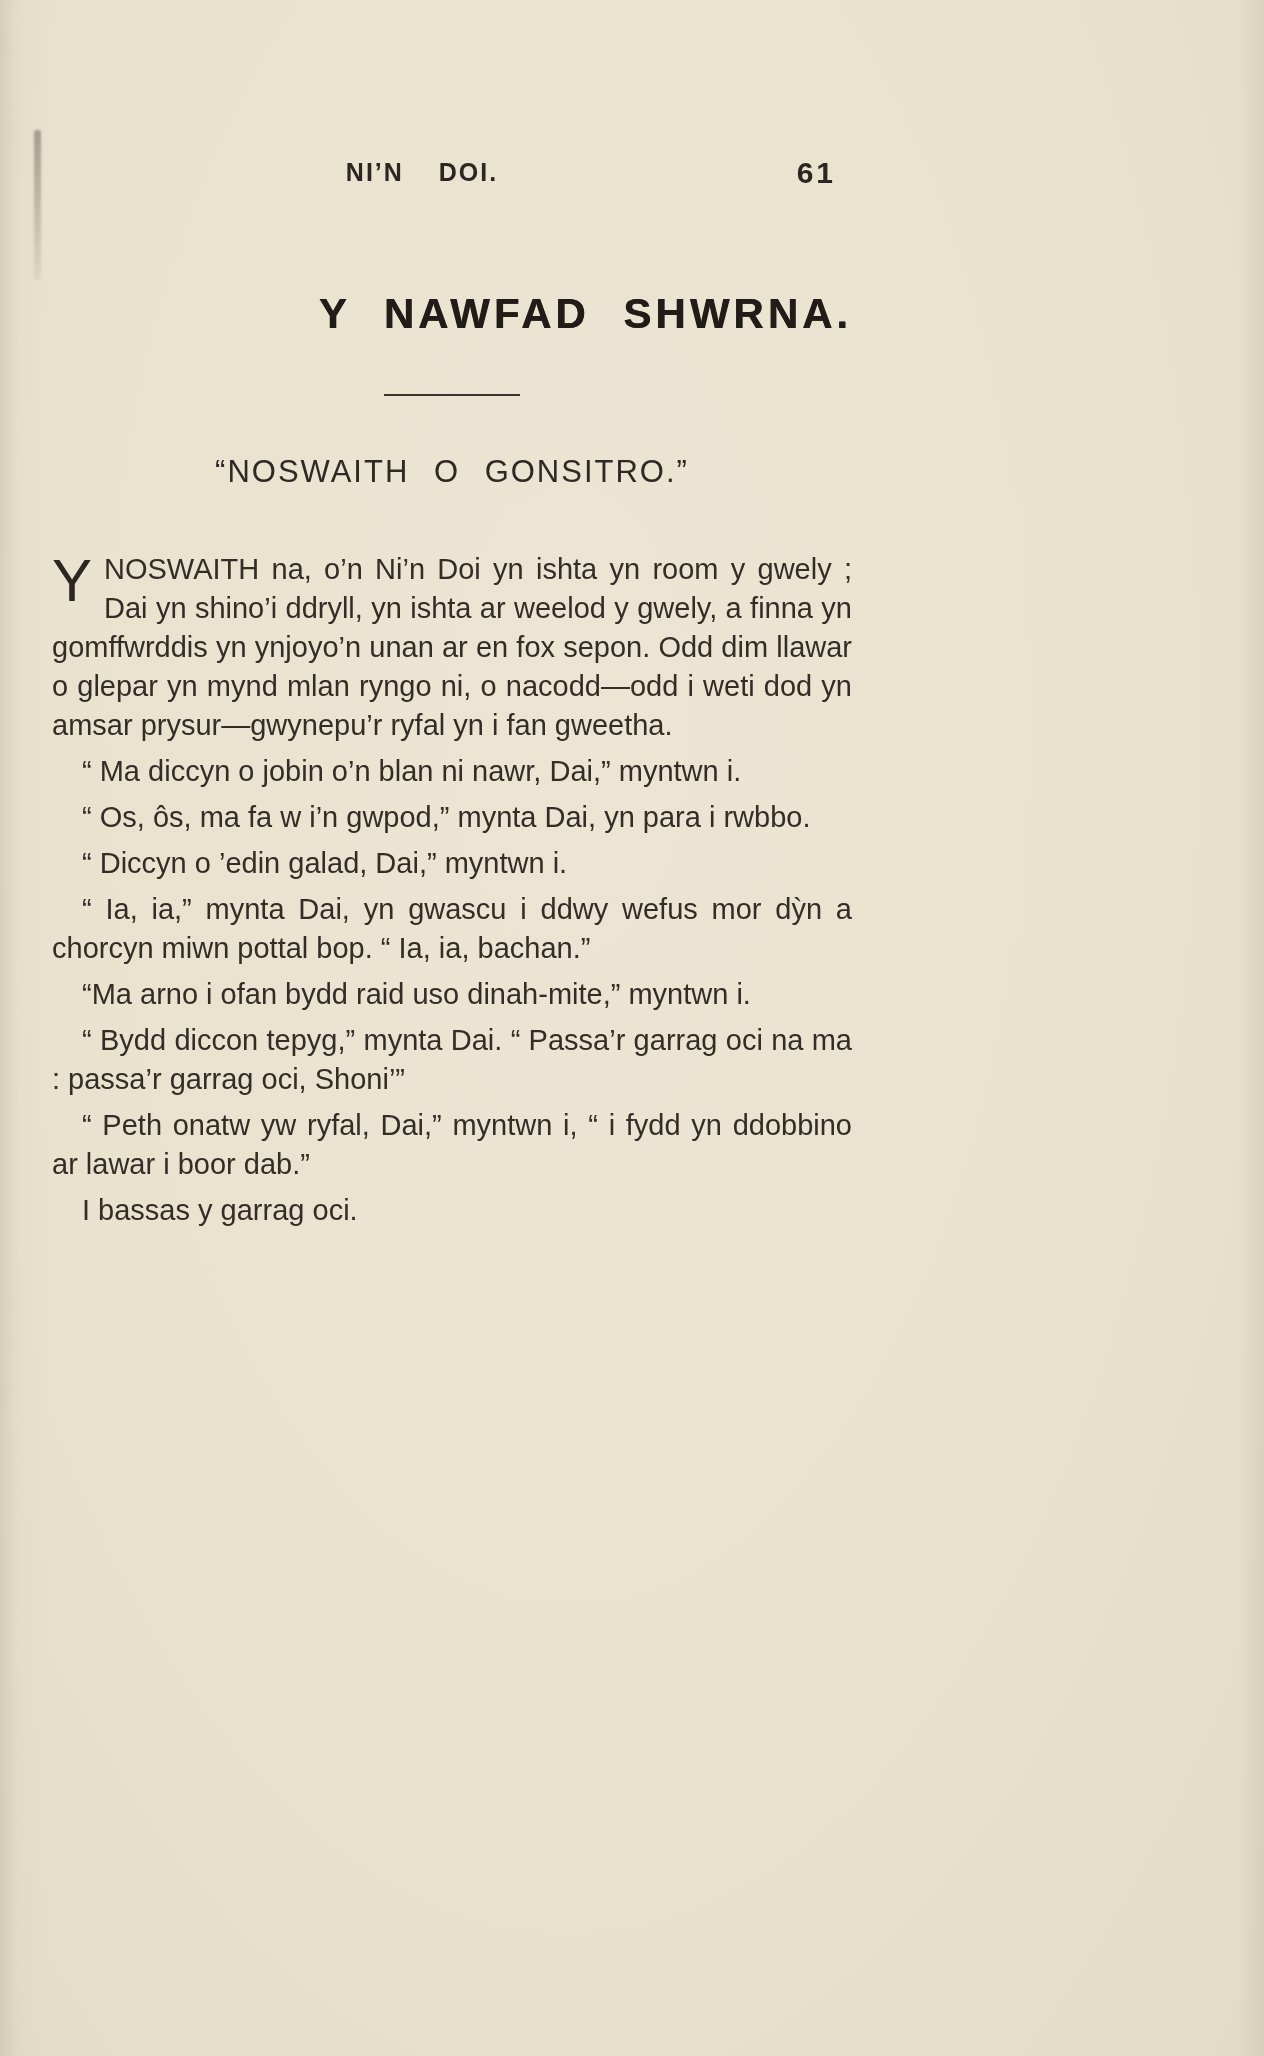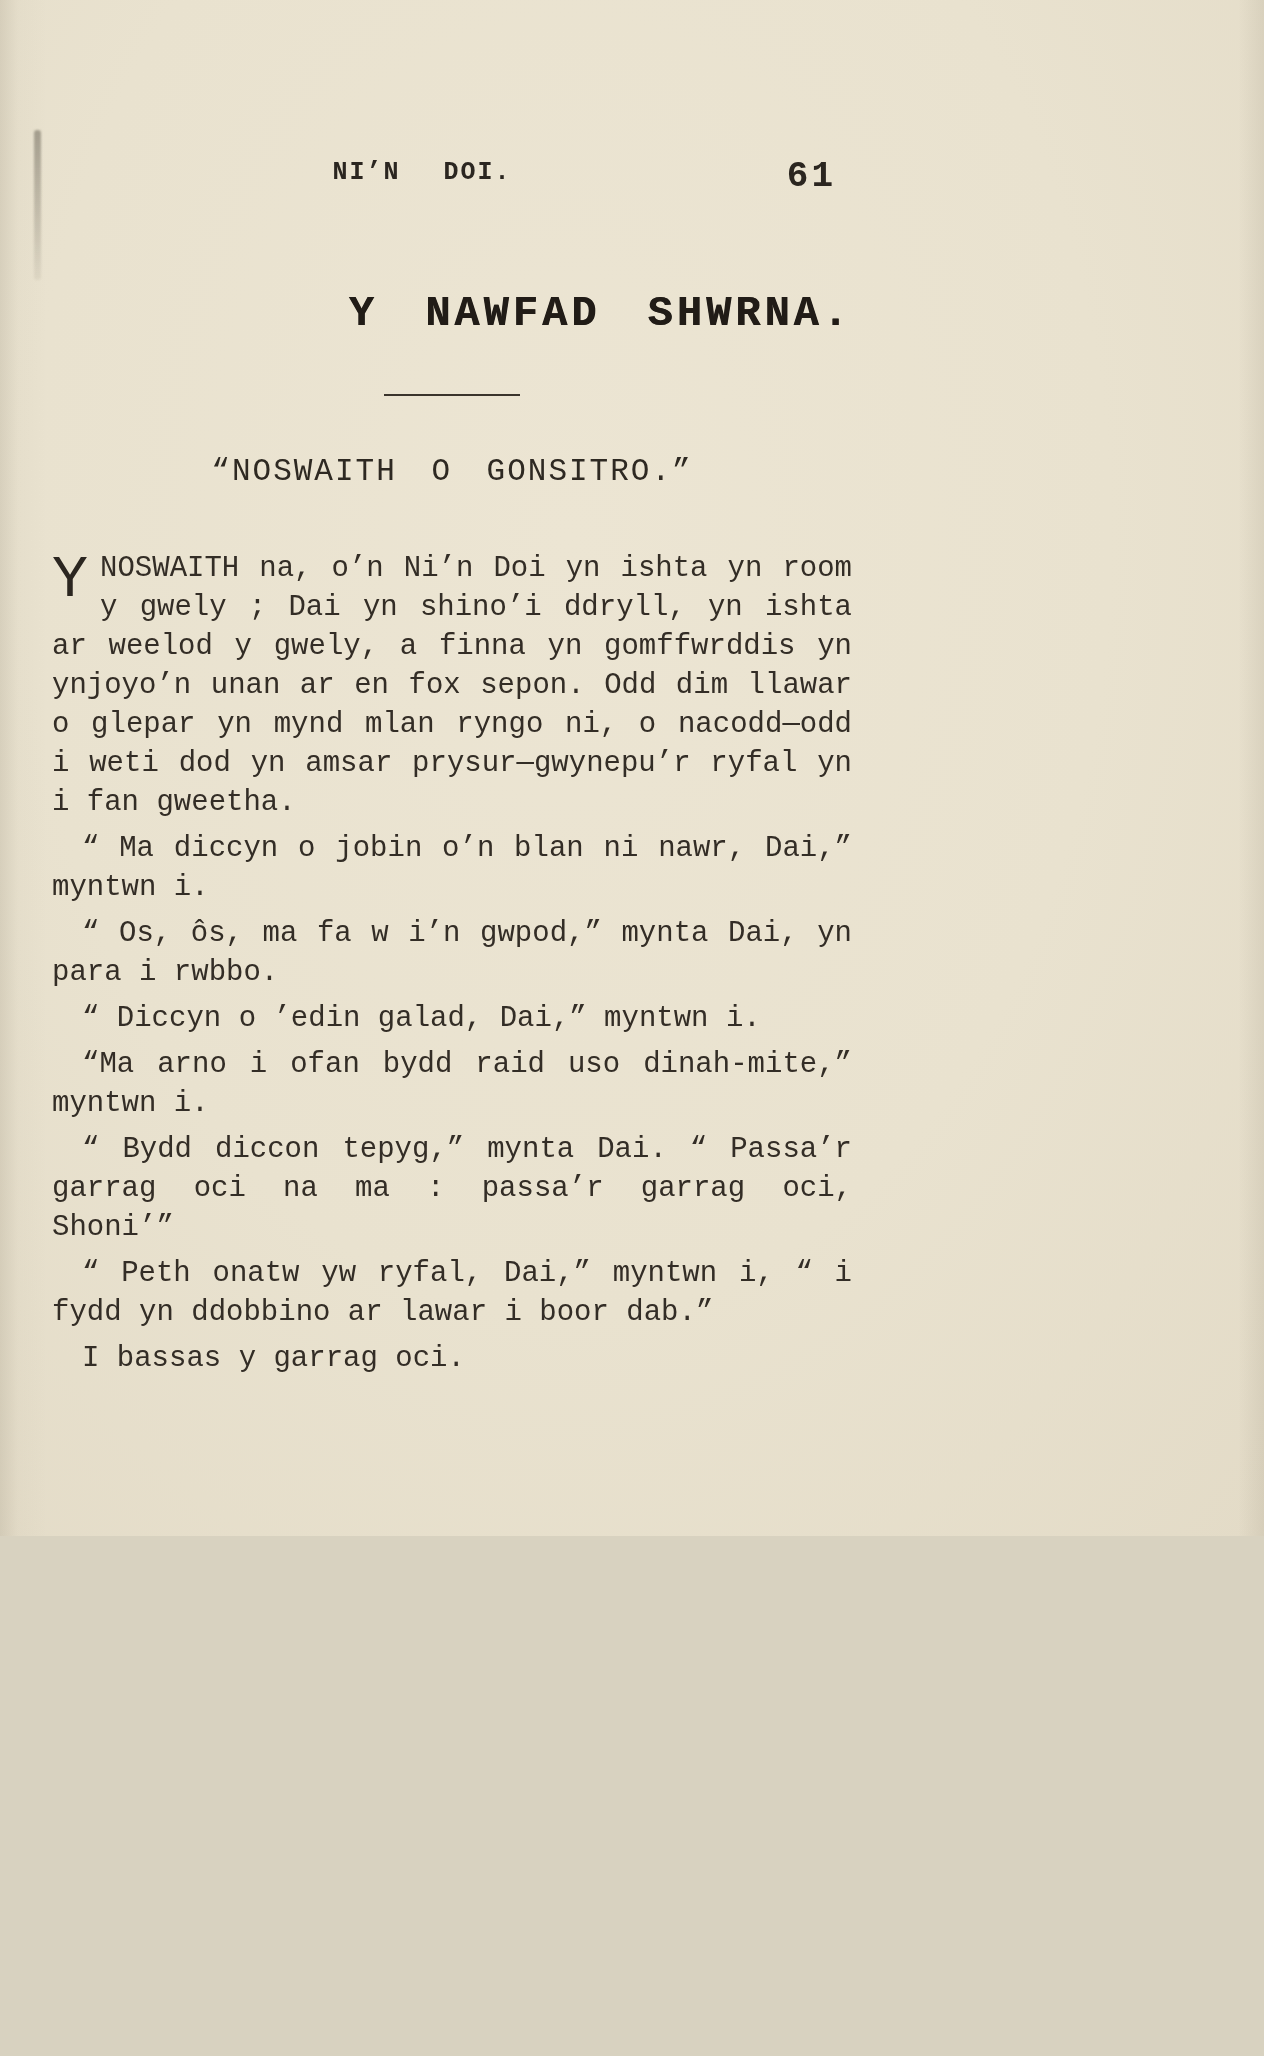--- a/index.html
+++ b/index.html
@@ -3,27 +3,27 @@
 <meta charset="utf-8">
 <style>
   html, body {
     margin: 0;
     padding: 0;
     background: #d8d2c0;
   }
   .scan {
     position: relative;
     width: 1264px;
-    height: 1536px;
+    height: 2056px;
     background:
       linear-gradient(90deg, rgba(60,50,30,0.10) 0px, rgba(60,50,30,0.02) 18px, rgba(0,0,0,0) 48px),
       linear-gradient(270deg, rgba(60,50,30,0.08) 0px, rgba(0,0,0,0) 26px),
       radial-gradient(ellipse at 45% 35%, #ece5d3 0%, #e9e2cf 55%, #e3dbc7 100%);
     overflow: hidden;
-    font-family: Liberation Mono, monospace;
+    font-family: Liberation Sans, sans-serif;
     color: #37312a;
   }
   
   .scan::before {
     content: "";
     position: absolute;
     left: 34px; top: 130px;
     width: 7px; height: 150px;
     background: linear-gradient(180deg, rgba(40,35,25,0.35), rgba(40,35,25,0.05));
     border-radius: 3px;
@@ -47,21 +47,21 @@
     font-size: 25px;
     letter-spacing: 2px;
     word-spacing: 26px;
     color: #2b2620;
   }
   .page-number {
     position: absolute;
     right: 16px;
     top: -2px;
     font-weight: bold;
-    font-size: 36px;
+    font-size: 30px;
     letter-spacing: 3px;
     color: #2b2620;
   }
   .chapter-title {
     margin: 98px 0 0 0;
     text-align: right;
     font-size: 42px;
     font-weight: bold;
     letter-spacing: 4px;
     word-spacing: 18px;
@@ -126,20 +126,21 @@
 
     <div class="body-text">
 
       <p class="para first">
         <span class="dropcap">Y</span><span>NOSWAITH na, o’n Ni’n Doi yn ishta yn room y gwely ; Dai yn shino’i ddryll, yn ishta ar weelod y gwely, a finna yn gomffwrddis yn ynjoyo’n unan ar en fox sepon.  Odd dim llawar o glepar yn mynd mlan ryngo ni, o nacodd—odd i weti dod yn amsar prysur—gwynepu’r ryfal yn i fan gweetha.</span>
       </p>
 
       <p class="para">“ Ma diccyn o jobin o’n blan ni nawr, Dai,” myntwn i.</p>
       <p class="para">“ Os, ôs, ma fa w i’n gwpod,” mynta Dai, yn para i rwbbo.</p>
       <p class="para">“ Diccyn o ’edin galad, Dai,” myntwn i.</p>
+      <p class="para">“ Ia, ia,” mynta Dai, yn gwascu i ddwy wefus mor dỳn a chorcyn miwn pottal bop.   “ Ia, ia, bachan.”</p>
       <p class="para">“Ma arno i ofan bydd raid uso dinah-mite,” myntwn i.</p>
       <p class="para">“ Bydd diccon tepyg,” mynta Dai.  “ Passa’r garrag oci na ma :  passa’r garrag oci, Shoni’”</p>
       <p class="para">“ Peth onatw yw ryfal, Dai,” myntwn i, “ i fydd yn ddobbino ar lawar i boor dab.”</p>
       <p class="para">I bassas y garrag oci.</p>
 
     </div>
   </div>
 </div>
 
 </body></html>

